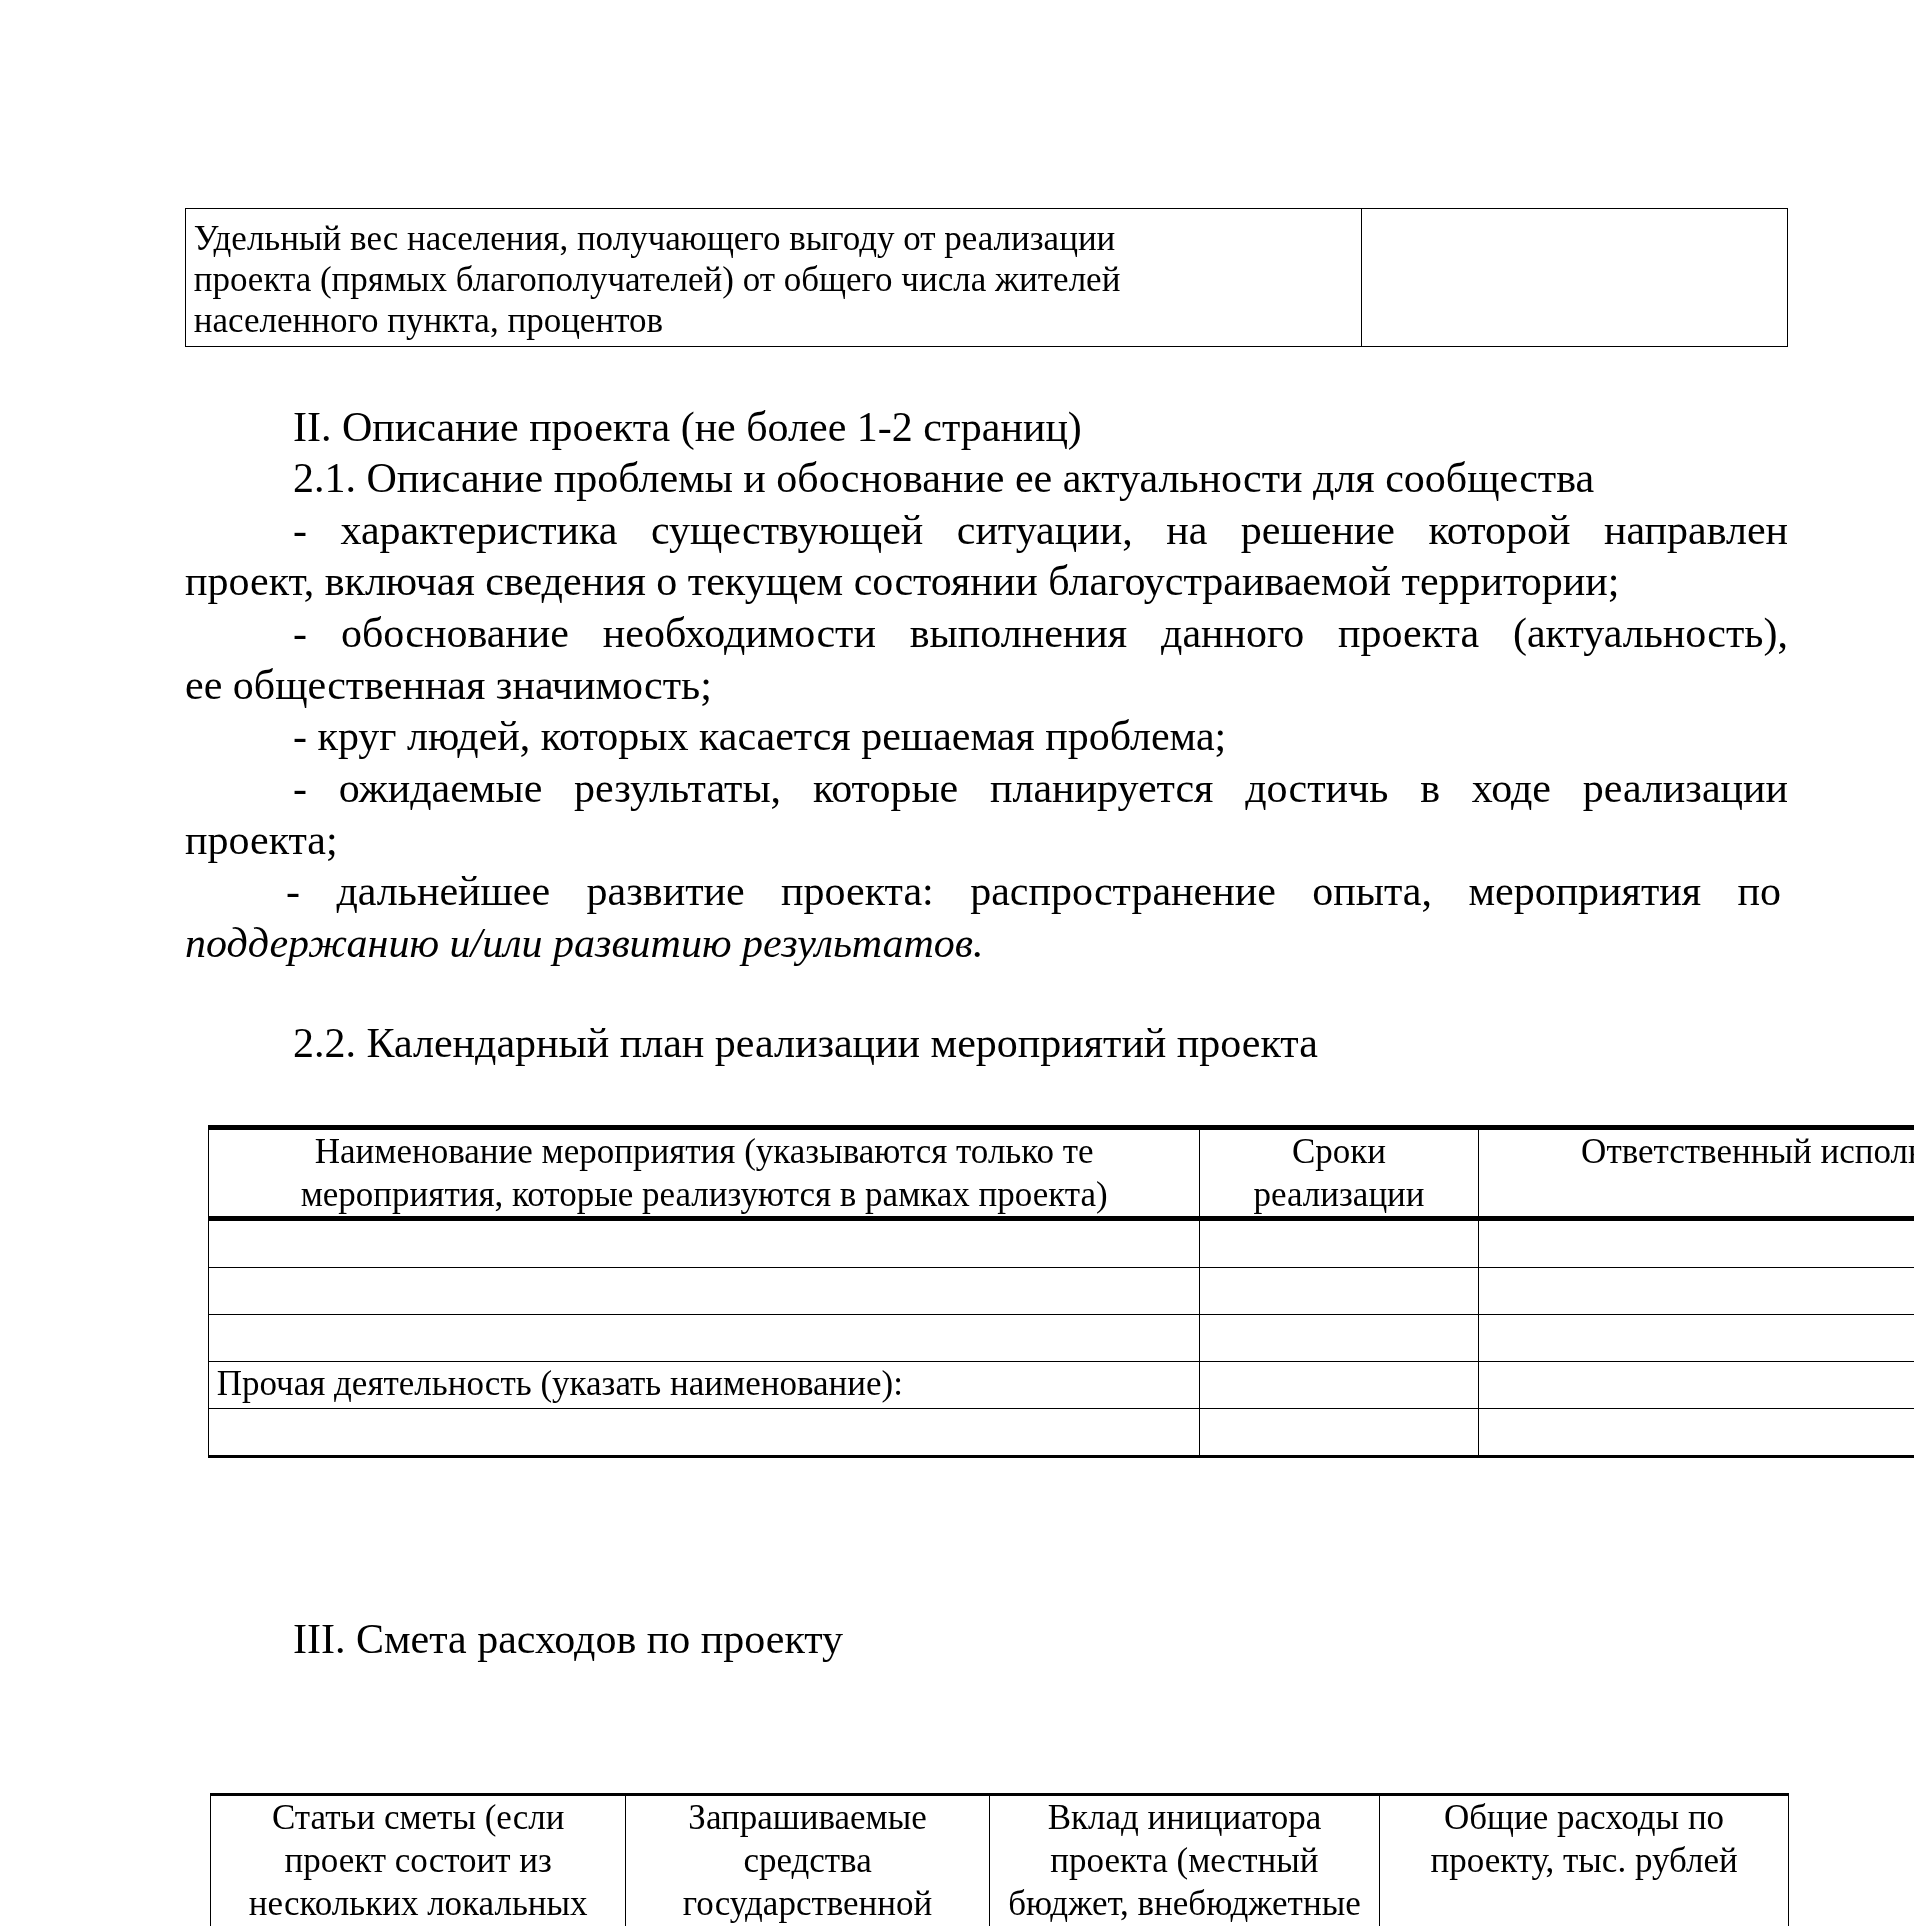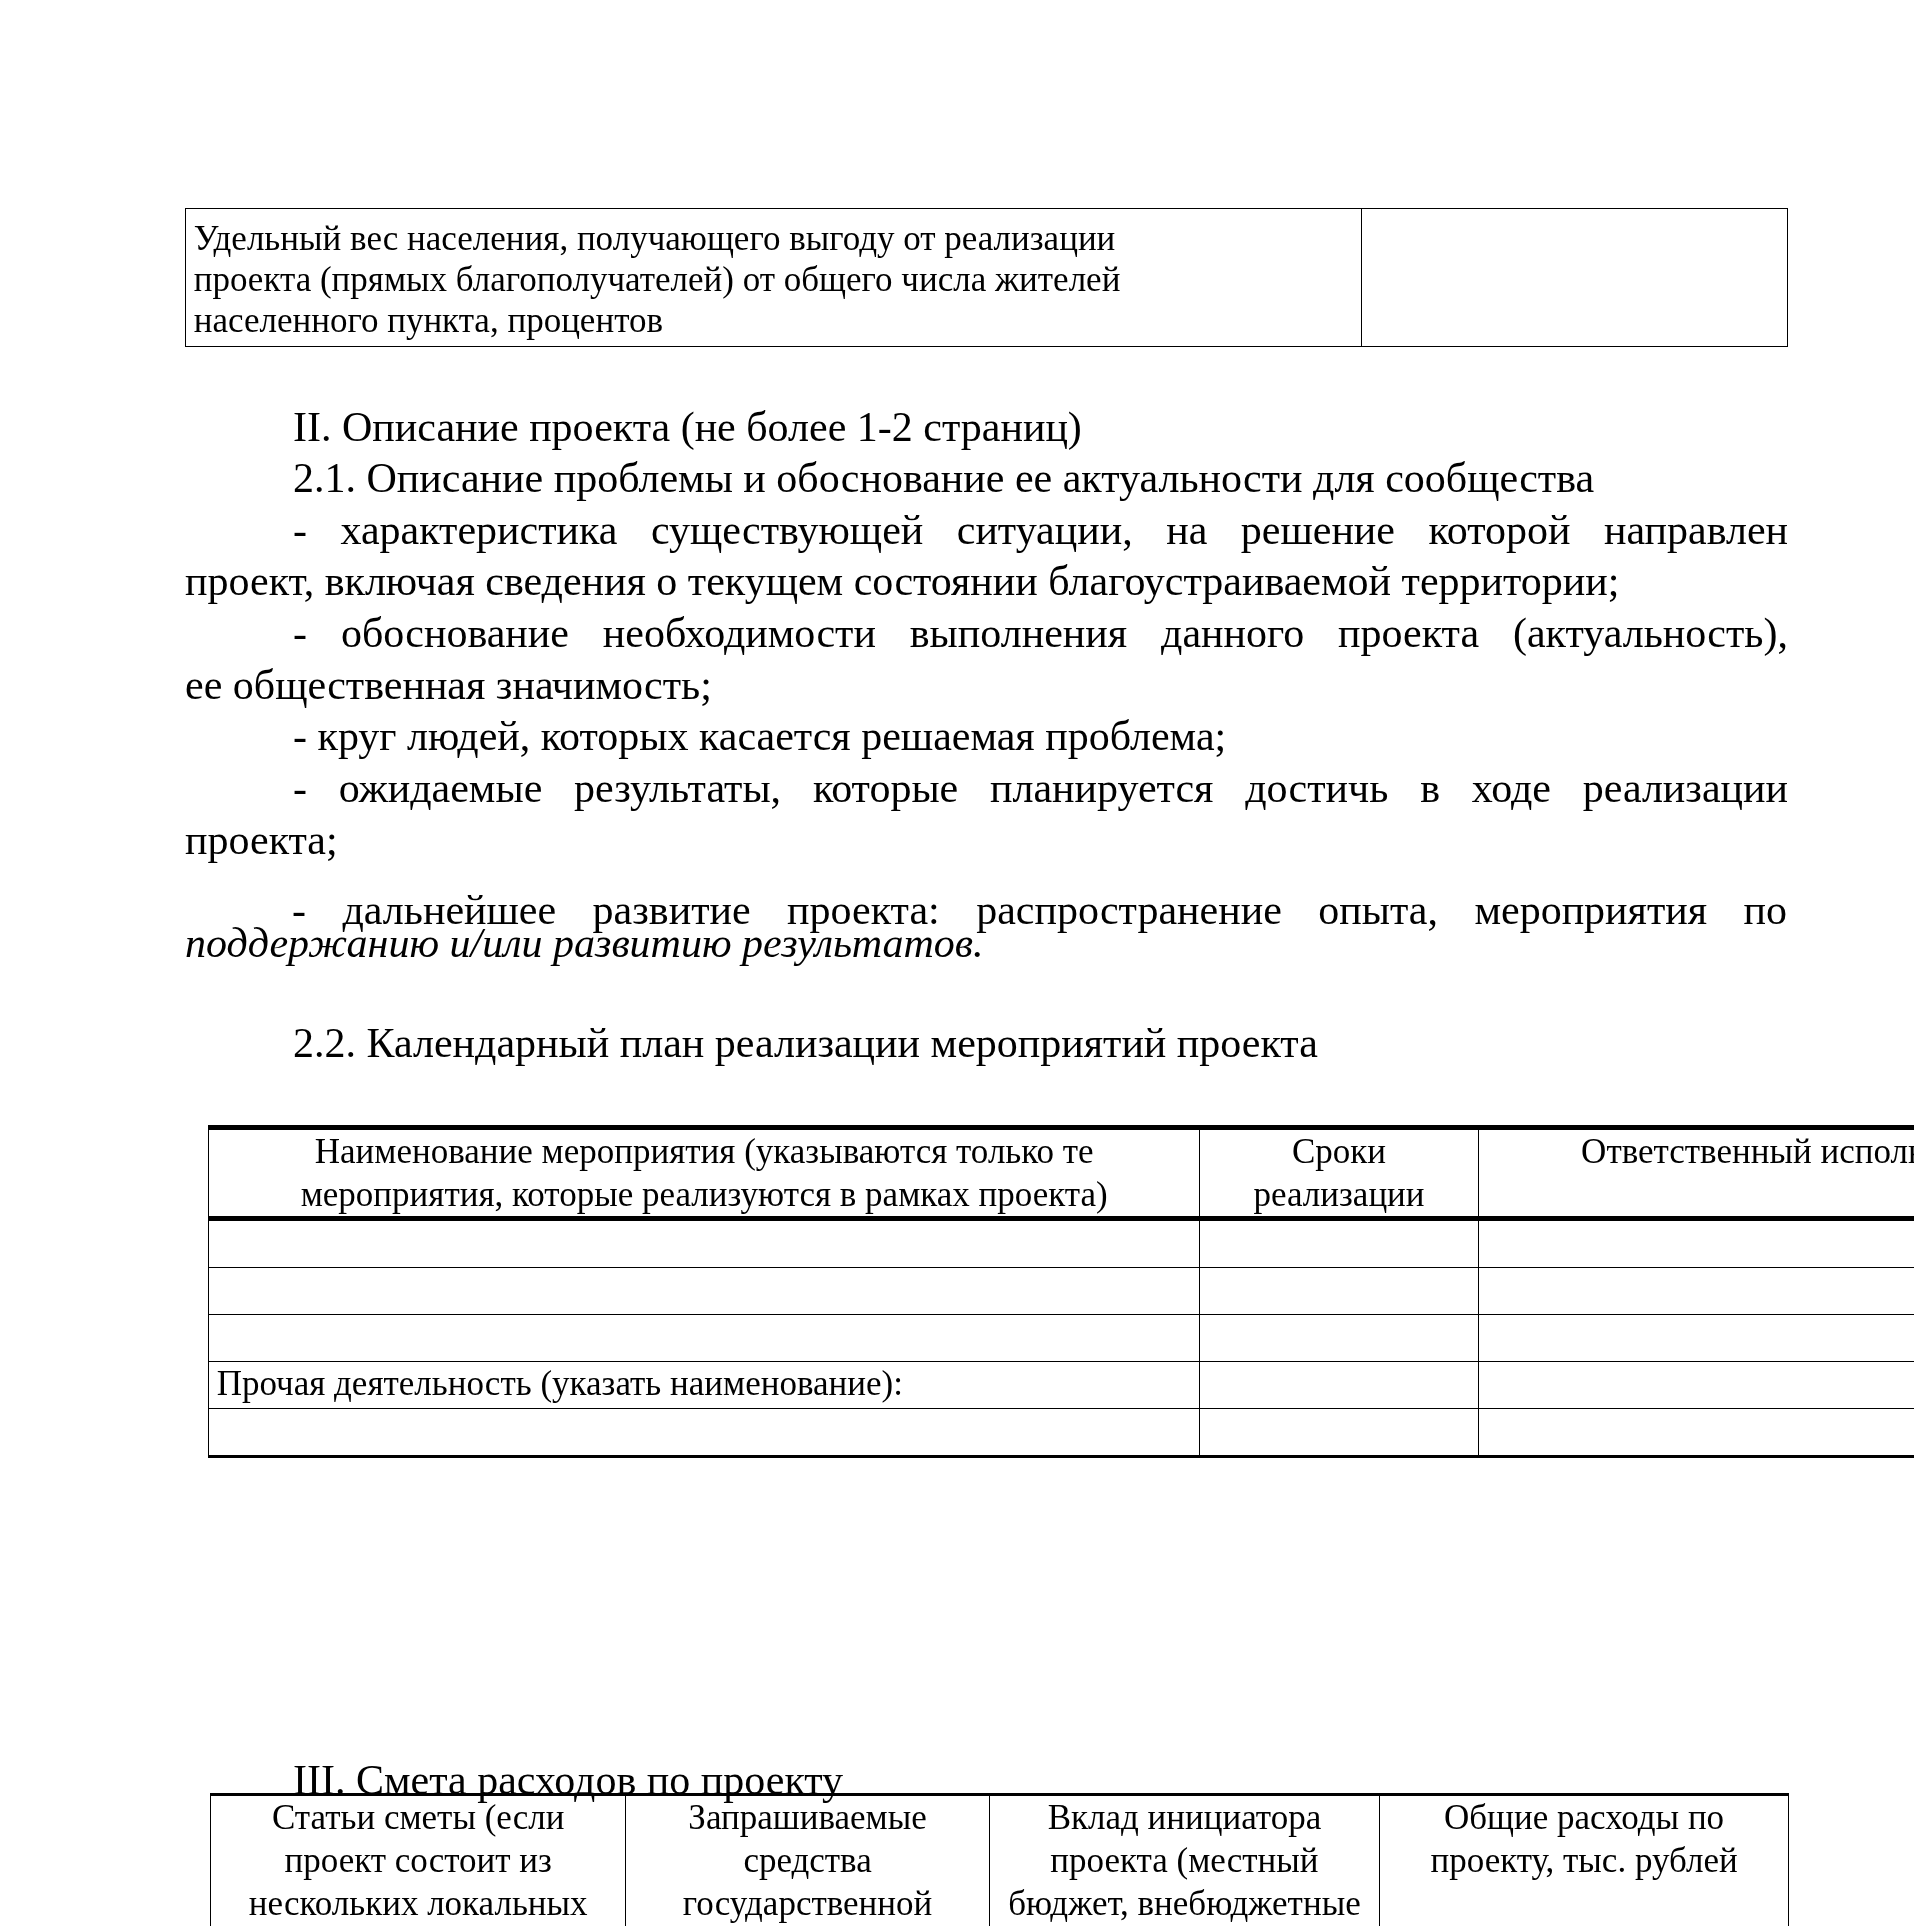--- a/index.html
+++ b/index.html
@@ -56,21 +56,21 @@
   <div class="line" style="left:185px; top:555px;">проект, включая сведения о текущем состоянии благоустраиваемой территории;</div>
 
   <div class="line just" style="left:293px; top:607px; width:1495px;">- обоснование необходимости выполнения данного проекта (актуальность),</div>
   <div class="line" style="left:185px; top:659px;">ее общественная значимость;</div>
 
   <div class="line" style="left:293px; top:710px;">- круг людей, которых касается решаемая проблема;</div>
 
   <div class="line just" style="left:293px; top:762px; width:1495px;">- ожидаемые результаты, которые планируется достичь в ходе реализации</div>
   <div class="line" style="left:185px; top:814px;">проекта;</div>
 
-  <div class="line just" style="left:292px; top:865px; width:1495px;margin-top:19px;">- дальнейшее развитие проекта: распространение опыта, мероприятия по</div>
+  <div class="line just" style="left:286px; top:865px; width:1495px;">- дальнейшее развитие проекта: распространение опыта, мероприятия по</div>
   <div class="line" style="left:185px; top:917px;font-style:italic;">поддержанию и/или развитию результатов.</div>
 
   <div class="line" style="left:293px; top:1017px;">2.2. Календарный план реализации мероприятий проекта</div>
 </div>
 
 <table id="plan-table">
   <tbody>
       <tr class="hdr">
     <td style="width:975px;">Наименование мероприятия (указываются только те мероприятия, которые реализуются в рамках проекта)</td>
     <td style="width:262px;">Сроки реализации</td>
@@ -97,21 +97,21 @@
     <td></td>
   </tr>
   <tr class="r1">
     <td style="border-bottom-width:3.9px;"></td>
     <td style="border-bottom-width:3.9px;"></td>
     <td style="border-bottom-width:3.9px;"></td>
   </tr>
 </tbody>
   </table>
 
-<div class="line body-text" style="left:293px; top:1754px;">III. Смета расходов по проекту</div>
+<div class="line body-text" style="left:293px; top:1613px;">III. Смета расходов по проекту</div>
 
 <table id="budget-table">
   <tbody>
       <tr class="hdr">
     <td style="width:399px;">Статьи сметы (если проект состоит из нескольких локальных смет)</td>
     <td style="width:347px;">Запрашиваемые средства государственной поддержки, тыс. рублей</td>
     <td style="width:374px;">Вклад инициатора проекта (местный бюджет, внебюджетные источники), тыс. рублей</td>
     <td>Общие расходы по проекту, тыс. рублей</td>
   </tr>
 

